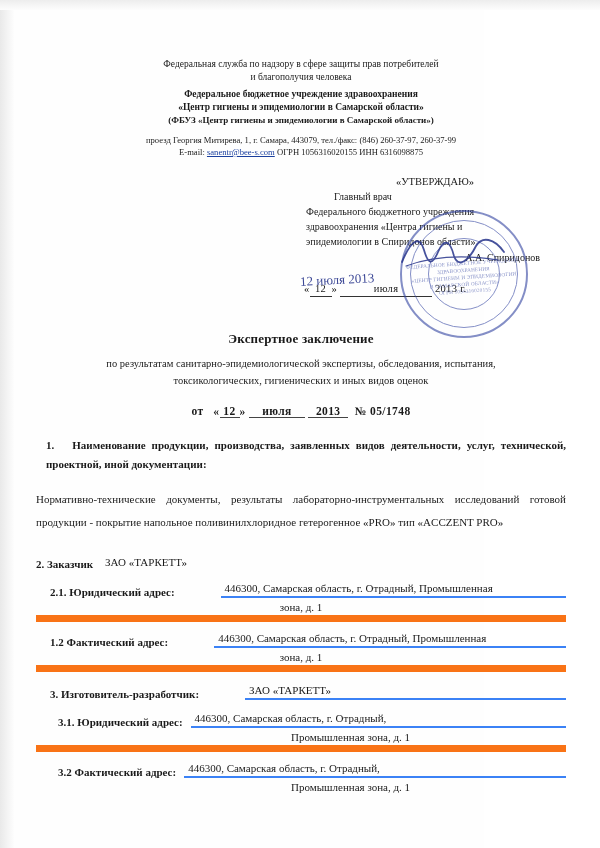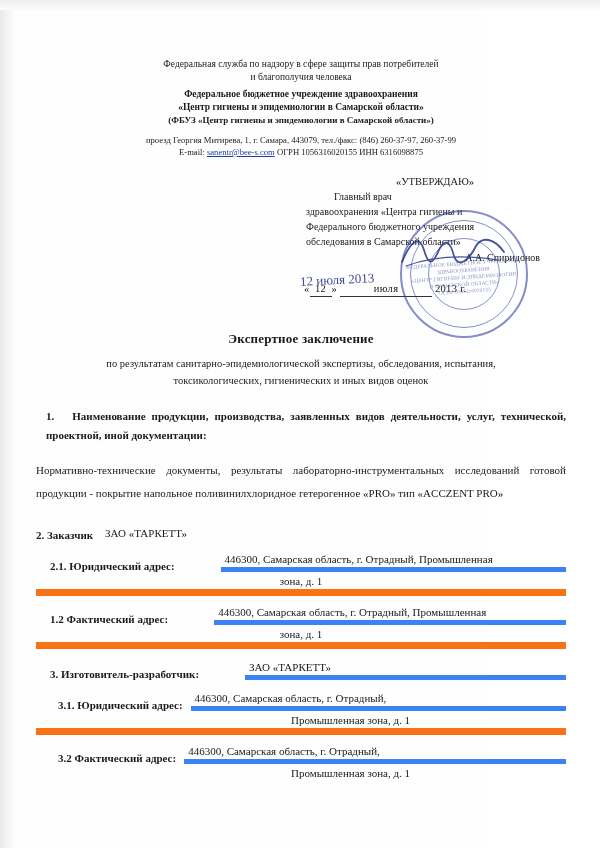--- a/index.html
+++ b/index.html
@@ -188,21 +188,21 @@
     font-size: 11px;
     margin-bottom: 3px;
   }
   .row .lbl {
     font-weight: bold;
     white-space: nowrap;
     padding-right: 8px;
   }
   .row .val {
     flex: 1;
-    border-bottom: 5px solid #3b82f6;
+    border-bottom: 2px solid #3b82f6;
     padding-bottom: 2px;
     padding-left: 4px;
   }
   .row .val.noline { border-bottom: none; }
   .row.indent1 { padding-left: 14px; gap: 38px; }
   .row.indent2 { padding-left: 22px; }
   .cont {
     font-size: 11px;
     border-bottom: 7px solid #f97316;
     padding-bottom: 2px;
@@ -235,38 +235,46 @@
           <span>E-mail:</span>
           <a href="#">sanentr@bee-s.com</a>
           <span>ОГРН 1056316020155 ИНН 6316098875</span>
         </div>
       </div>
     </div>
 
     <div class="approve">
       <div class="utv">«УТВЕРЖДАЮ»</div>
       <div class="gv">Главный врач</div>
+      <div class="org">Федерального бюджетного учреждения</div>
       <div class="org">здравоохранения «Центра гигиены и</div>
-      <div class="org">Федерального бюджетного учреждения</div>
-      <div class="org">обследования в Самарской области»</div>
+      <div class="org">эпидемиологии в Спиридонов области»</div>
       <div class="name">А.А. Спиридонов</div>
       <div class="dateline">
         «<span class="u">12</span>»
         <span class="u2">июля</span>
         <span>2013</span>
         <span>г.</span>
       </div>
     </div>
 
     <div class="title">Экспертное заключение</div>
     <div class="subtitle">
       <div>по результатам санитарно-эпидемиологической экспертизы, обследования, испытания,</div>
       <div>токсикологических, гигиенических и иных видов оценок</div>
     </div>
 
+    <div class="numline">
+      <span>от</span>
+      &nbsp;&nbsp;«<span class="ud">12</span>»
+      <span class="um">июля</span>
+      <span class="uy">2013</span>
+      &nbsp;<span>№</span>
+      <span>05/1748</span>
+    </div>
 
     <div class="sec1">
       <span>1.</span>&nbsp;&nbsp;
       <span>Наименование продукции, производства, заявленных видов деятельности, услуг, технической, проектной, иной документации:</span>
     </div>
     <div class="para">Нормативно-технические документы, результаты лабораторно-инструментальных исследований готовой продукции -  покрытие напольное поливинилхлоридное гетерогенное «PRO» тип «ACCZENT PRO»</div>
 
     <div class="rows">
 
       <div class="row mt14">

